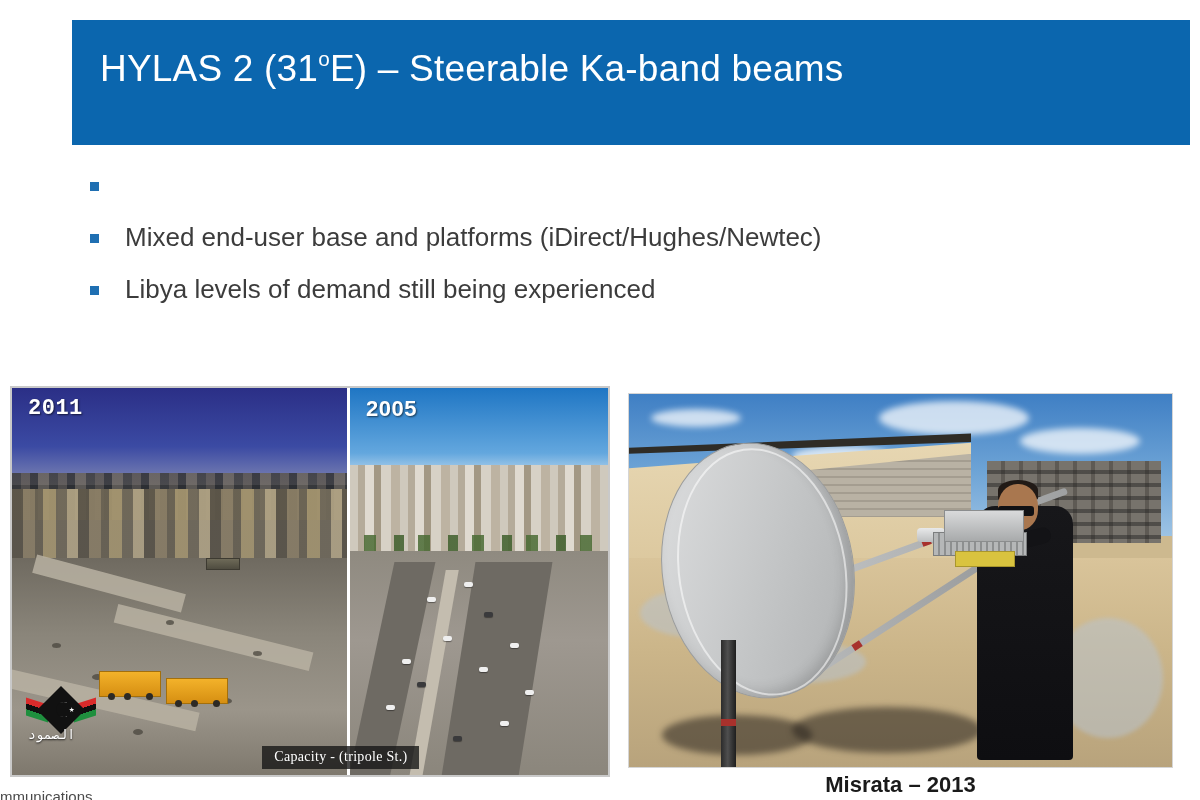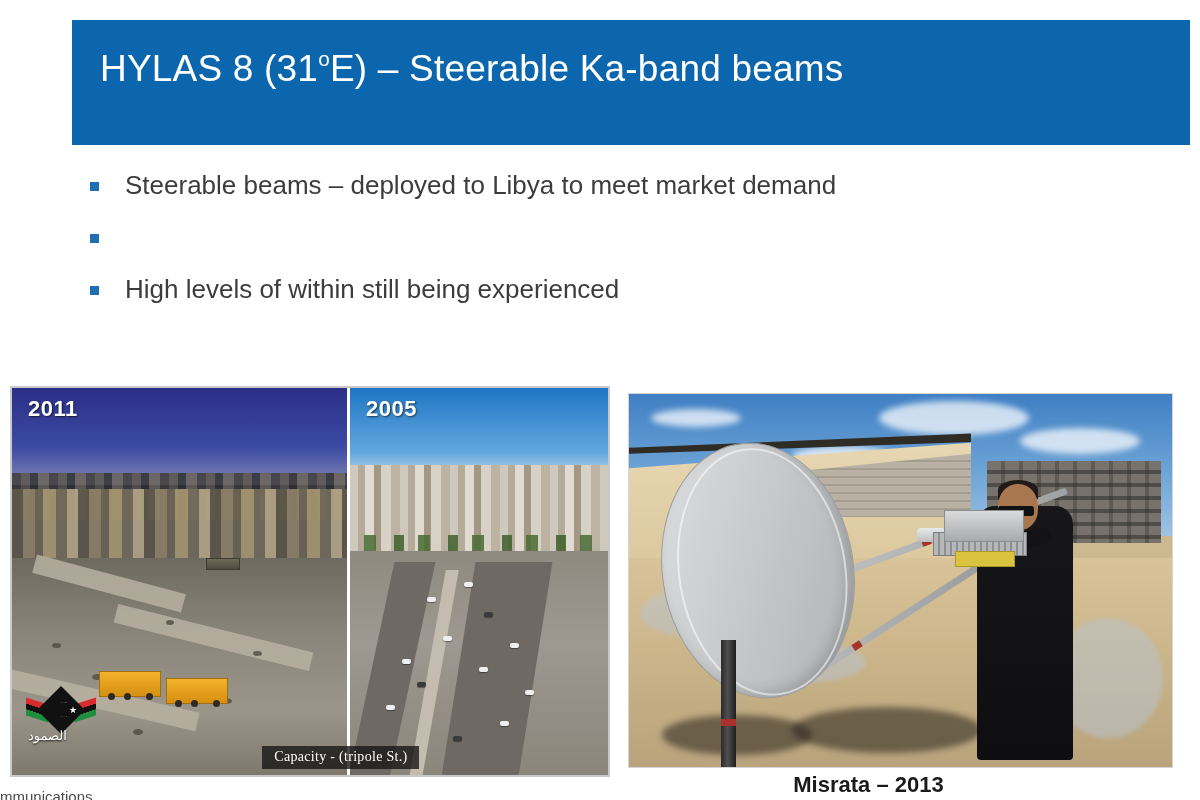--- a/index.html
+++ b/index.html
@@ -80,21 +80,21 @@
     box-sizing: border-box;
     background: #20305c;
     overflow: hidden;
     display: flex;
   }
   .pane {
     position: relative;
     height: 100%;
     overflow: hidden;
   }
-  .pane-2011 { width: 56.5%; }
+  .pane-2011 { width: 56.5%; font-family: Liberation Mono, monospace; }
   .pane-2007 { width: 43.5%; border-left: 3px solid #ffffff; }
 
   
   .sky-2011 {
     position: absolute; left: 0; top: 0; width: 100%; height: 25%;
     background: linear-gradient(#2b2f86, #3b4aa3 60%, #7f86b4);
   }
   .ruins {
     position: absolute; left: 0; top: 19%; width: 100%; height: 30%;
     background:
@@ -474,21 +474,21 @@
     left: 53%;
     top: 36%;
     width: 28px;
     height: 14px;
     background: linear-gradient(#e8e9ea, #bcbebf);
     border-radius: 4px;
   }
 
   .caption-right {
     position: absolute;
-    left: 596px;
+    left: 628px;
     top: 772px;
     width: 545px;
     text-align: center;
     font-size: 22px;
     font-weight: bold;
     color: #1a1a1a;
   }
 
   .footer-cut {
     position: absolute;
@@ -498,34 +498,34 @@
     color: #4a4a4a;
     white-space: nowrap;
     overflow: hidden;
     height: 12px;
   }
 </style>
 </head>
 <body>
 
 <div class="title-bar">
-  <div class="title-text"><span>HYLAS 8 (31</span><sup>o</sup><span>E) – Steerable Ka-band beams</span></div>
+  <div class="title-text"><span>HYLAS 2 (31</span><sup>o</sup><span>E) – Steerable Ka-band beams</span></div>
 </div>
 
 <div class="bullets">
   <div class="bullet-row">
     <span class="bullet-marker"></span>
-    <span class="bullet-label">Steerable beams – deployed to Libya to meet market demand</span>
   </div>
   <div class="bullet-row">
     <span class="bullet-marker"></span>
+    <span class="bullet-label">Mixed end-user base and platforms (iDirect/Hughes/Newtec)</span>
   </div>
   <div class="bullet-row">
     <span class="bullet-marker"></span>
-    <span class="bullet-label">High levels of within still being experienced</span>
+    <span class="bullet-label">Libya levels of demand still being experienced</span>
   </div>
 </div>
 
 <div class="photo-left">
 
   <div class="pane pane-2011">
     <div class="sky-2011"></div>
     <div class="ruins"></div>
     <div class="ruins-dark"></div>
     <div class="ruins2"></div>

